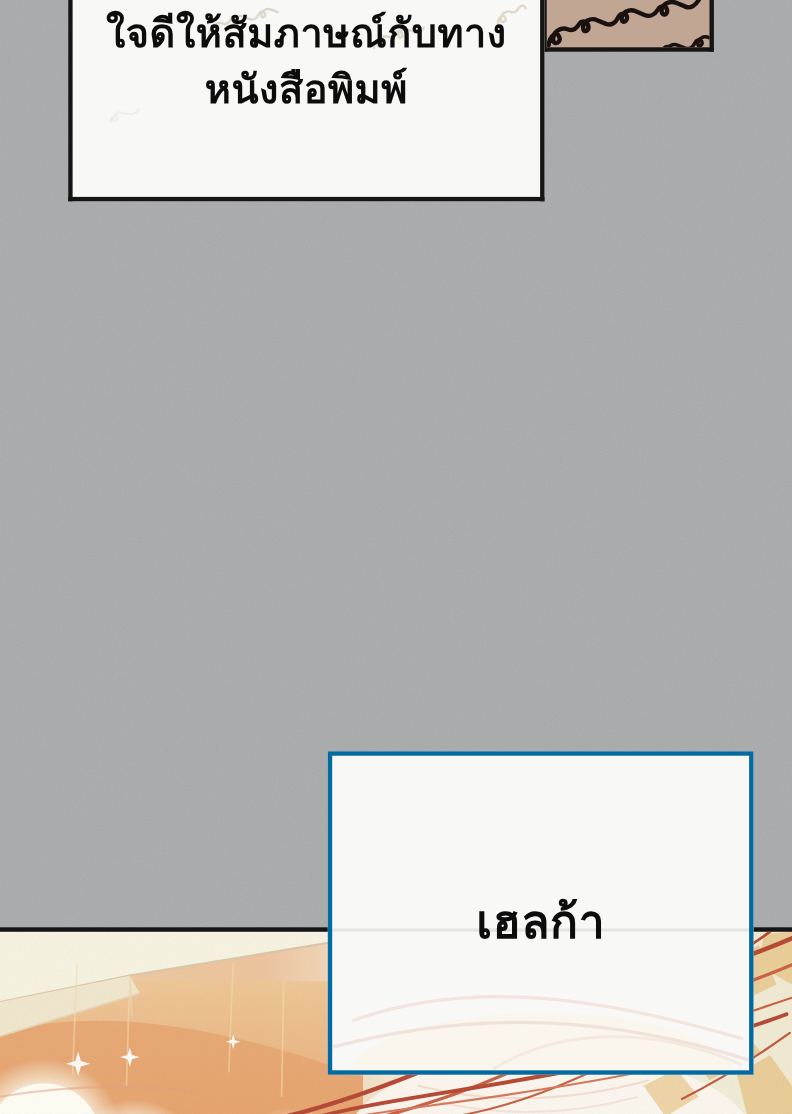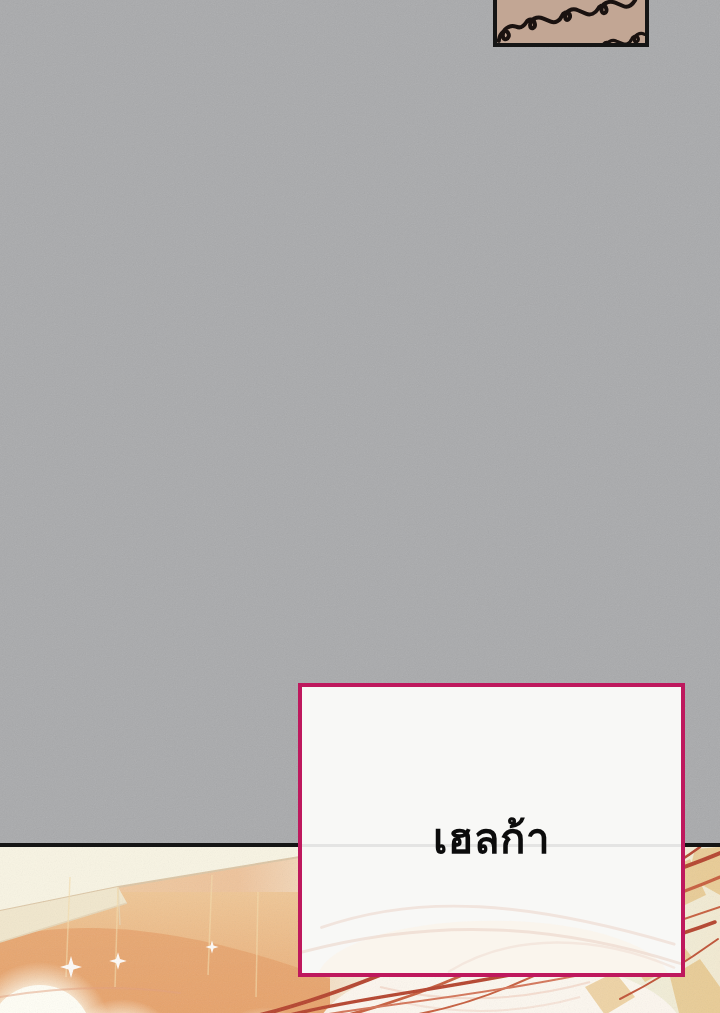--- a/index.html
+++ b/index.html
@@ -46,21 +46,21 @@
     border-top:4px solid #151515;
     overflow:hidden;
   }
   .artwork svg { display:block; }
 
   
   .bottom-speech {
     position:absolute; z-index:4;
     left:298px; top:683px; width:387px; height:294px;
     background:#f8f8f6;
-    border:4px solid #be185d;
+    border:4px solid #0369a1;
     overflow:hidden;
   }
   .bottom-speech .panel-seam {
     position:absolute; left:0; top:157px; width:100%; height:3px;
     background:rgba(60,60,60,0.10);
   }
   .bottom-speech .hair-ghost { position:absolute; left:0; bottom:0; width:100%; height:140px; }
   .bottom-speech .text {
     position:relative; z-index:2;
     height:100%;
@@ -86,20 +86,34 @@
 
   <div class="letter-paper">
     <svg width="156" height="47">
       <g fill="none" stroke="#1a1210" stroke-width="4" stroke-linecap="round">
         <path transform="translate(-6,16) rotate(-13 0 0)" d="M2 26 C5 18 12 15 13 21 C14 26 7 28 7 23 C7 16 16 12 22 16 C26 19 30 17 33 14 C36 11 41 12 41 17 C41 22 35 23 36 18 C37 12 45 10 50 14 L57 19 C61 22 66 20 69 16 C71 13 76 12 77 16 C78 21 71 23 72 18 C73 12 81 10 86 14 L93 19 C97 22 102 21 106 17 C109 14 114 14 114 19 C114 24 108 24 109 19 C110 13 118 11 124 15 L131 20 C135 23 140 21 144 17"></path>
         <path transform="translate(78,40) rotate(-14 0 0) scale(0.8)" d="M2 26 C5 18 12 15 13 21 C14 26 7 28 7 23 C7 16 16 12 22 16 C26 19 30 17 33 14 C36 11 41 12 41 17 C41 22 35 23 36 18 C37 12 45 10 50 14 L57 19 C61 22 66 20 69 16 C71 13 76 12 77 16 C78 21 71 23 72 18 C73 12 81 10 86 14"></path>
       </g>
     </svg>
   </div>
 
+  <div class="top-speech">
+    <svg class="scribbles" width="433" height="183">
+      <g fill="none" stroke="#cfc0ad" stroke-width="3" stroke-linecap="round" opacity="0.6">
+        <path transform="translate(118,14) rotate(-14 0 0) scale(0.72)" d="M2 26 C5 18 12 15 13 21 C14 26 7 28 7 23 C7 16 16 12 22 16 C26 19 30 17 33 14 C36 11 41 12 41 17 C41 22 35 23 36 18 C37 12 45 10 50 14 L57 19 C61 22 66 20 69 16 C71 13 76 12 77 16 C78 21 71 23 72 18 C73 12 81 10 86 14 L93 19"></path>
+        <path transform="translate(268,26) rotate(-14 0 0) scale(0.72)" d="M2 26 C5 18 12 15 13 21 C14 26 7 28 7 23 C7 16 16 12 22 16 C26 19 30 17 33 14 C36 11 41 12 41 17 C41 22 35 23 36 18 C37 12 45 10 50 14 L57 19 C61 22 66 20 69 16"></path>
+        <path transform="translate(380,4) rotate(-16 0 0) scale(0.72)" d="M2 26 C5 18 12 15 13 21 C14 26 7 28 7 23 C7 16 16 12 22 16 C26 19 30 17 33 14 C36 11 41 12 41 17"></path>
+        <path transform="translate(30,96) rotate(-12 0 0) scale(0.6)" opacity="0.35" d="M2 26 C5 18 12 15 13 21 C14 26 7 28 7 23 C7 16 16 12 22 16 L33 20 C38 22 44 20 48 16"></path>
+      </g>
+    </svg>
+    <div class="text">
+      <div>ใจดีให้สัมภาษณ์กับทาง</div>
+      <div>หนังสือพิมพ์</div>
+    </div>
+  </div>
 
   <div class="artwork">
     <svg width="720" height="170" viewBox="0 0 720 170">
       <defs>
         <linearGradient id="bgGrad" x1="0" y1="0" x2="1" y2="0">
           <stop offset="0" stop-color="#f0cda3"></stop>
           <stop offset="0.33" stop-color="#eec39b"></stop>
           <stop offset="0.52" stop-color="#f6ecd9"></stop>
           <stop offset="0.72" stop-color="#eef3e2"></stop>
           <stop offset="1" stop-color="#f2ead2"></stop>

